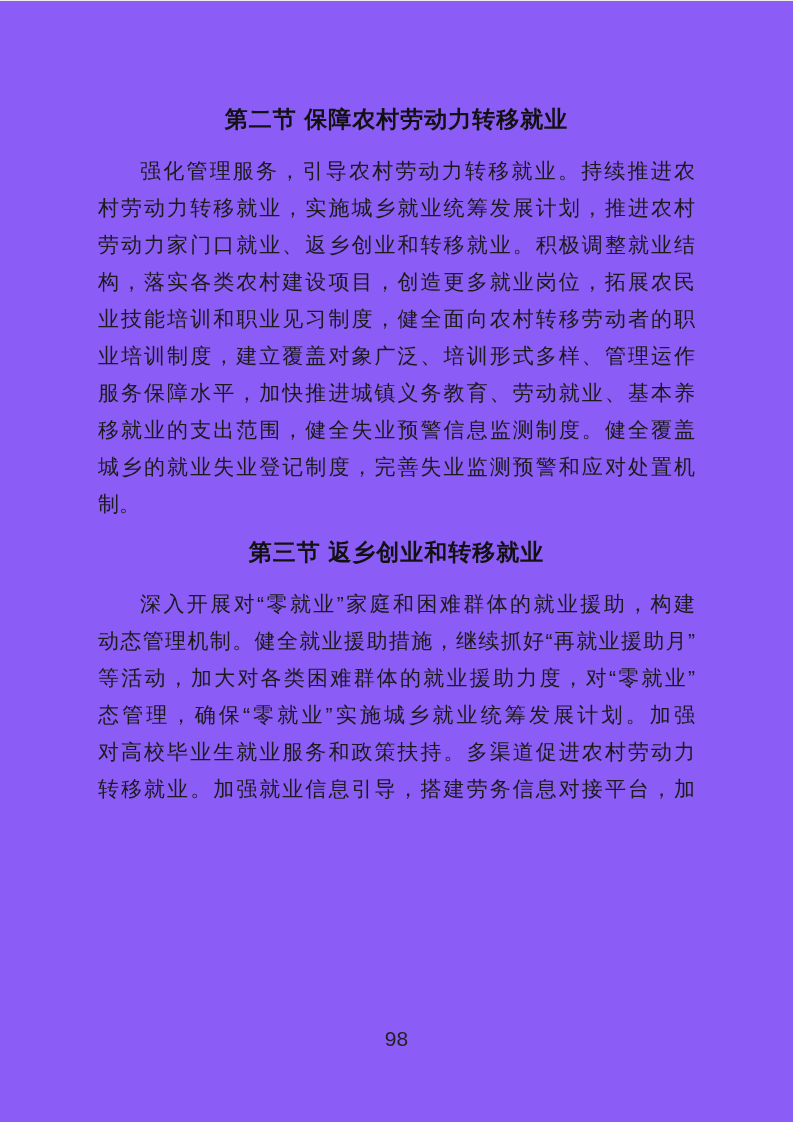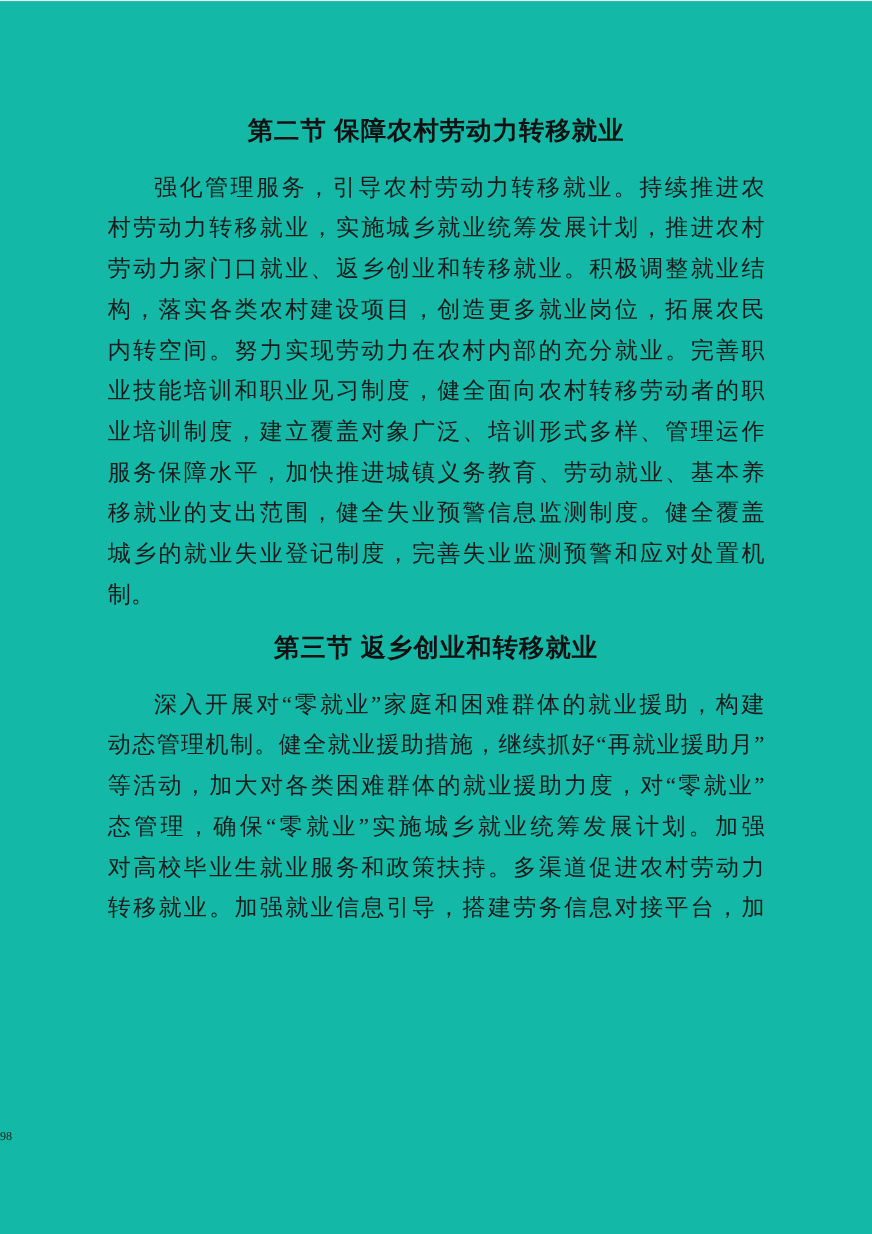--- a/index.html
+++ b/index.html
@@ -4,24 +4,24 @@
 <style>
   html, body {
     margin: 0;
     padding: 0;
     background: #ffffff;
   }
   .page {
     position: relative;
     width: 793px;
     height: 1122px;
-    background: #14b8a6;
+    background: #8b5cf6;
     border-top: 1px solid #ededed;
     box-sizing: border-box;
-    font-family: Liberation Serif, serif;
+    font-family: Liberation Sans, sans-serif;
     color: #1b1b1b;
     overflow: hidden;
   }
   .content {
     margin: 0 98px;
     padding-top: 103px;
   }
   .section-heading {
     font-size: 23px;
     font-weight: 700;
@@ -51,38 +51,38 @@
     text-indent: 2em;
   }
   .text-line.short {
     text-align-last: left;
   }
   .page-number {
     position: absolute;
     top: 1026px;
     left: 0;
     width: 100%;
-    font-size: 11px;
+    text-align: center;
+    font-size: 21px;
     color: #222222;
   }
 </style>
 </head>
 <body>
 
 <div class="page">
   <div class="content">
 
     <h1 class="section-heading">第二节 保障农村劳动力转移就业</h1>
 
     <div class="paragraph">
       <div class="text-line indent">强化管理服务，引导农村劳动力转移就业。持续推进农</div>
       <div class="text-line">村劳动力转移就业，实施城乡就业统筹发展计划，推进农村</div>
       <div class="text-line">劳动力家门口就业、返乡创业和转移就业。积极调整就业结</div>
       <div class="text-line">构，落实各类农村建设项目，创造更多就业岗位，拓展农民</div>
-      <div class="text-line">内转空间。努力实现劳动力在农村内部的充分就业。完善职</div>
       <div class="text-line">业技能培训和职业见习制度，健全面向农村转移劳动者的职</div>
       <div class="text-line">业培训制度，建立覆盖对象广泛、培训形式多样、管理运作</div>
       <div class="text-line">服务保障水平，加快推进城镇义务教育、劳动就业、基本养</div>
       <div class="text-line">移就业的支出范围，健全失业预警信息监测制度。健全覆盖</div>
       <div class="text-line">城乡的就业失业登记制度，完善失业监测预警和应对处置机</div>
       <div class="text-line short">制。</div>
     </div>
 
     <h1 class="section-heading second">第三节 返乡创业和转移就业</h1>
 

